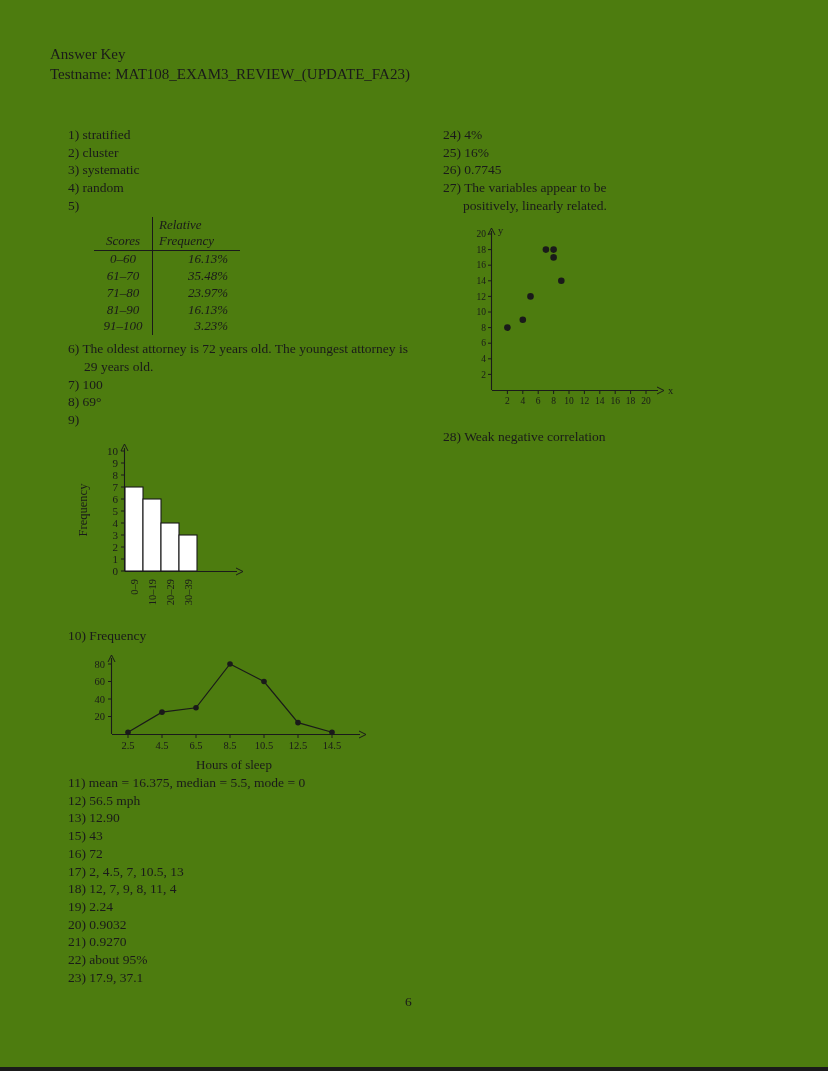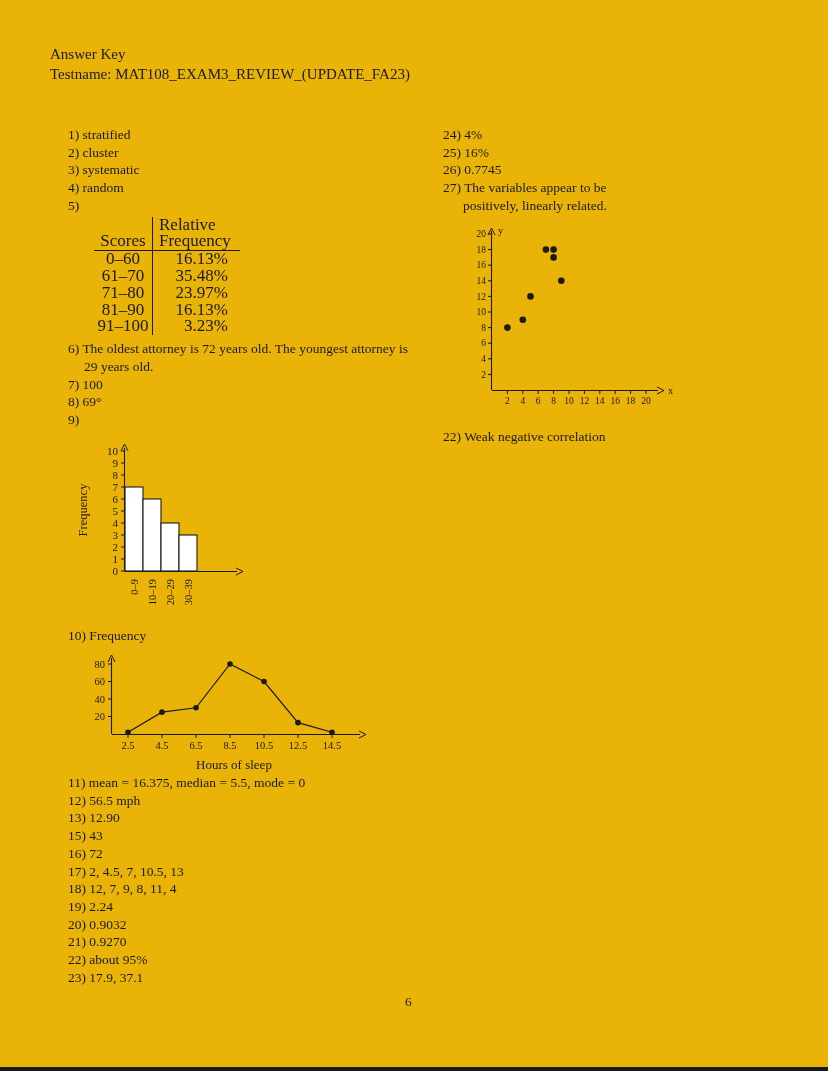--- a/index.html
+++ b/index.html
@@ -1,20 +1,20 @@
 <!DOCTYPE html>
 <html><head>
 <meta charset="utf-8">
 <style>
   html, body { margin: 0; padding: 0; background: #ffffff; }
   .page {
     position: relative;
     width: 828px;
     height: 1071px;
-    background: #eab308;
+    background: #4d7c0f;
     font-family: "Liberation Serif", serif;
     color: #1a1a1a;
     overflow: hidden;
   }
   .header {
     position: absolute;
     left: 50px;
     top: 44px;
     font-size: 15px;
     line-height: 20px;
@@ -44,21 +44,22 @@
   }
   .ans.wrap27 {
     white-space: normal;
     width: 198px;
     padding-left: 20px;
     text-indent: -20px;
   }
   .freq-table {
     border-collapse: collapse;
     margin: 2px 0 5px 26px;
-    font-size: 17px;
+    font-size: 13px;
+    font-style: italic;
   }
   .freq-table td {
     padding: 0 3px;
     line-height: 16.8px;
     height: 16.8px;
   }
   .freq-table td.c1 {
     width: 52px;
     text-align: center;
     border-right: 1.2px solid #1a1a1a;
@@ -303,18 +304,18 @@
           <text x="200" y="184" font-size="9.5" text-anchor="middle">20</text>
           <circle cx="61.4" cy="107.6" r="3.3" fill="#1a1a1a"></circle>
           <circle cx="76.8" cy="99.8" r="3.3" fill="#1a1a1a"></circle>
           <circle cx="84.5" cy="76.4" r="3.3" fill="#1a1a1a"></circle>
           <circle cx="99.9" cy="29.599999999999994" r="3.3" fill="#1a1a1a"></circle>
           <circle cx="107.6" cy="29.599999999999994" r="3.3" fill="#1a1a1a"></circle>
           <circle cx="107.6" cy="37.400000000000006" r="3.3" fill="#1a1a1a"></circle>
           <circle cx="115.3" cy="60.8" r="3.3" fill="#1a1a1a"></circle>
         </svg></div>
 
-    <div class="ans m-top">22) Weak negative correlation</div>
+    <div class="ans m-top">28) Weak negative correlation</div>
   </div>
 
   <div class="page-number">6</div>
   <div class="scan-edge"></div>
 </div>
 
 </body></html>

